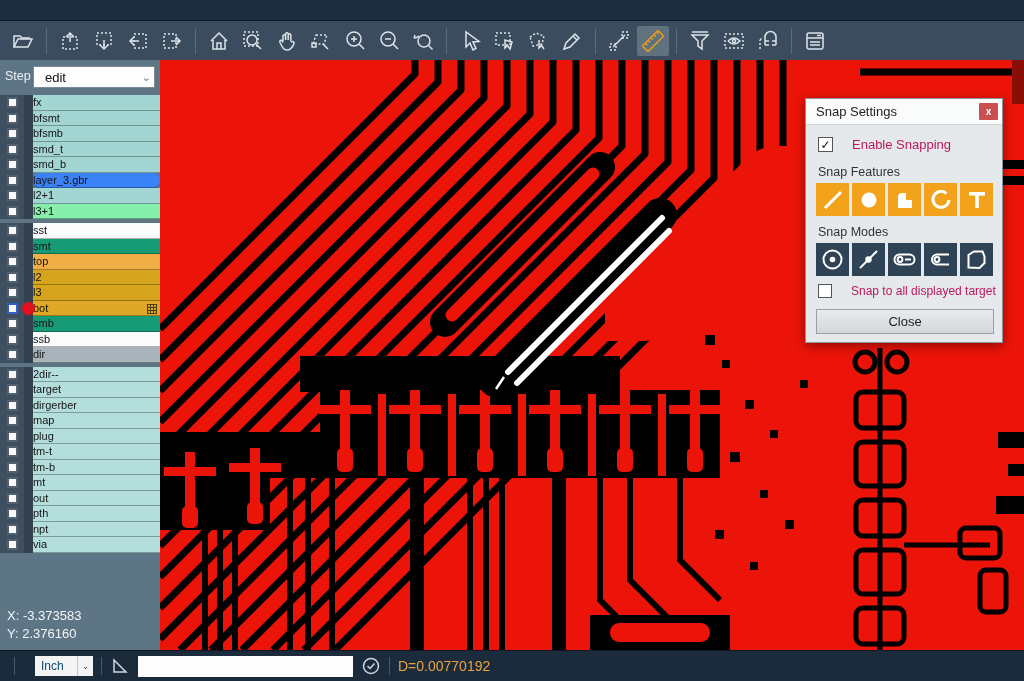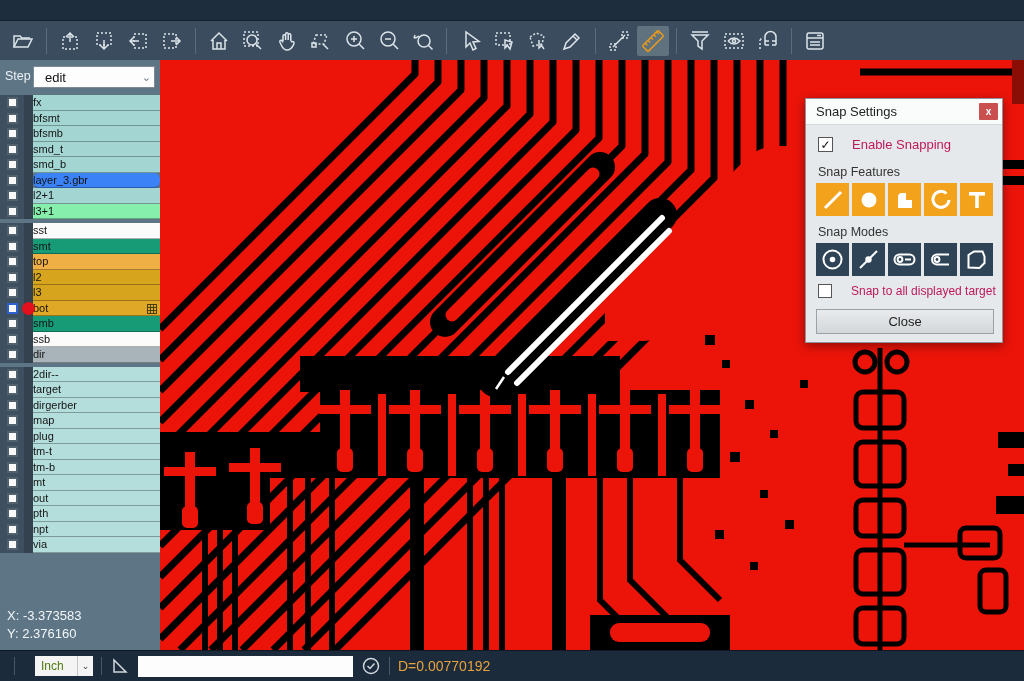--- a/index.html
+++ b/index.html
@@ -77,21 +77,21 @@
   .dlg-close-btn { position:absolute; left:10px; top:210px; width:178px; height:25px;
     background:linear-gradient(#E9EBED,#D3D7DA); border:1px solid #98A0A8;
     font-size:13px; color:#222; text-align:center; line-height:23px; }
 
   
   .statusbar { position:absolute; left:0; top:650px; width:1024px; height:31px;
     background:#1B2B3C; border-top:1px solid #0E1823; display:flex; align-items:center; }
   .sb-sep { width:1px; height:18px; background:#45586a; margin:0 8px; }
   .unit-combo { width:58px; height:20px; background:#F4F4F4; display:flex;
     align-items:center; margin-left:12px; }
-  .unit-text { flex:1; font-size:12px; color:#4d7c0f; padding-left:6px; }
+  .unit-text { flex:1; font-size:12px; color:#0c4a6e; padding-left:6px; }
   .unit-chev { width:16px; height:20px; border-left:1px solid #c2c6ca; color:#444;
     font-size:9px; text-align:center; line-height:20px; }
   .sb-input { width:215px; height:21px; background:#FDFDFD; border:none; font-size:12px;
     padding:0 4px; color:#111; }
   .d-readout { font-size:14px; }
 </style>
 </head>
 <body>
 
 <div class="win">

